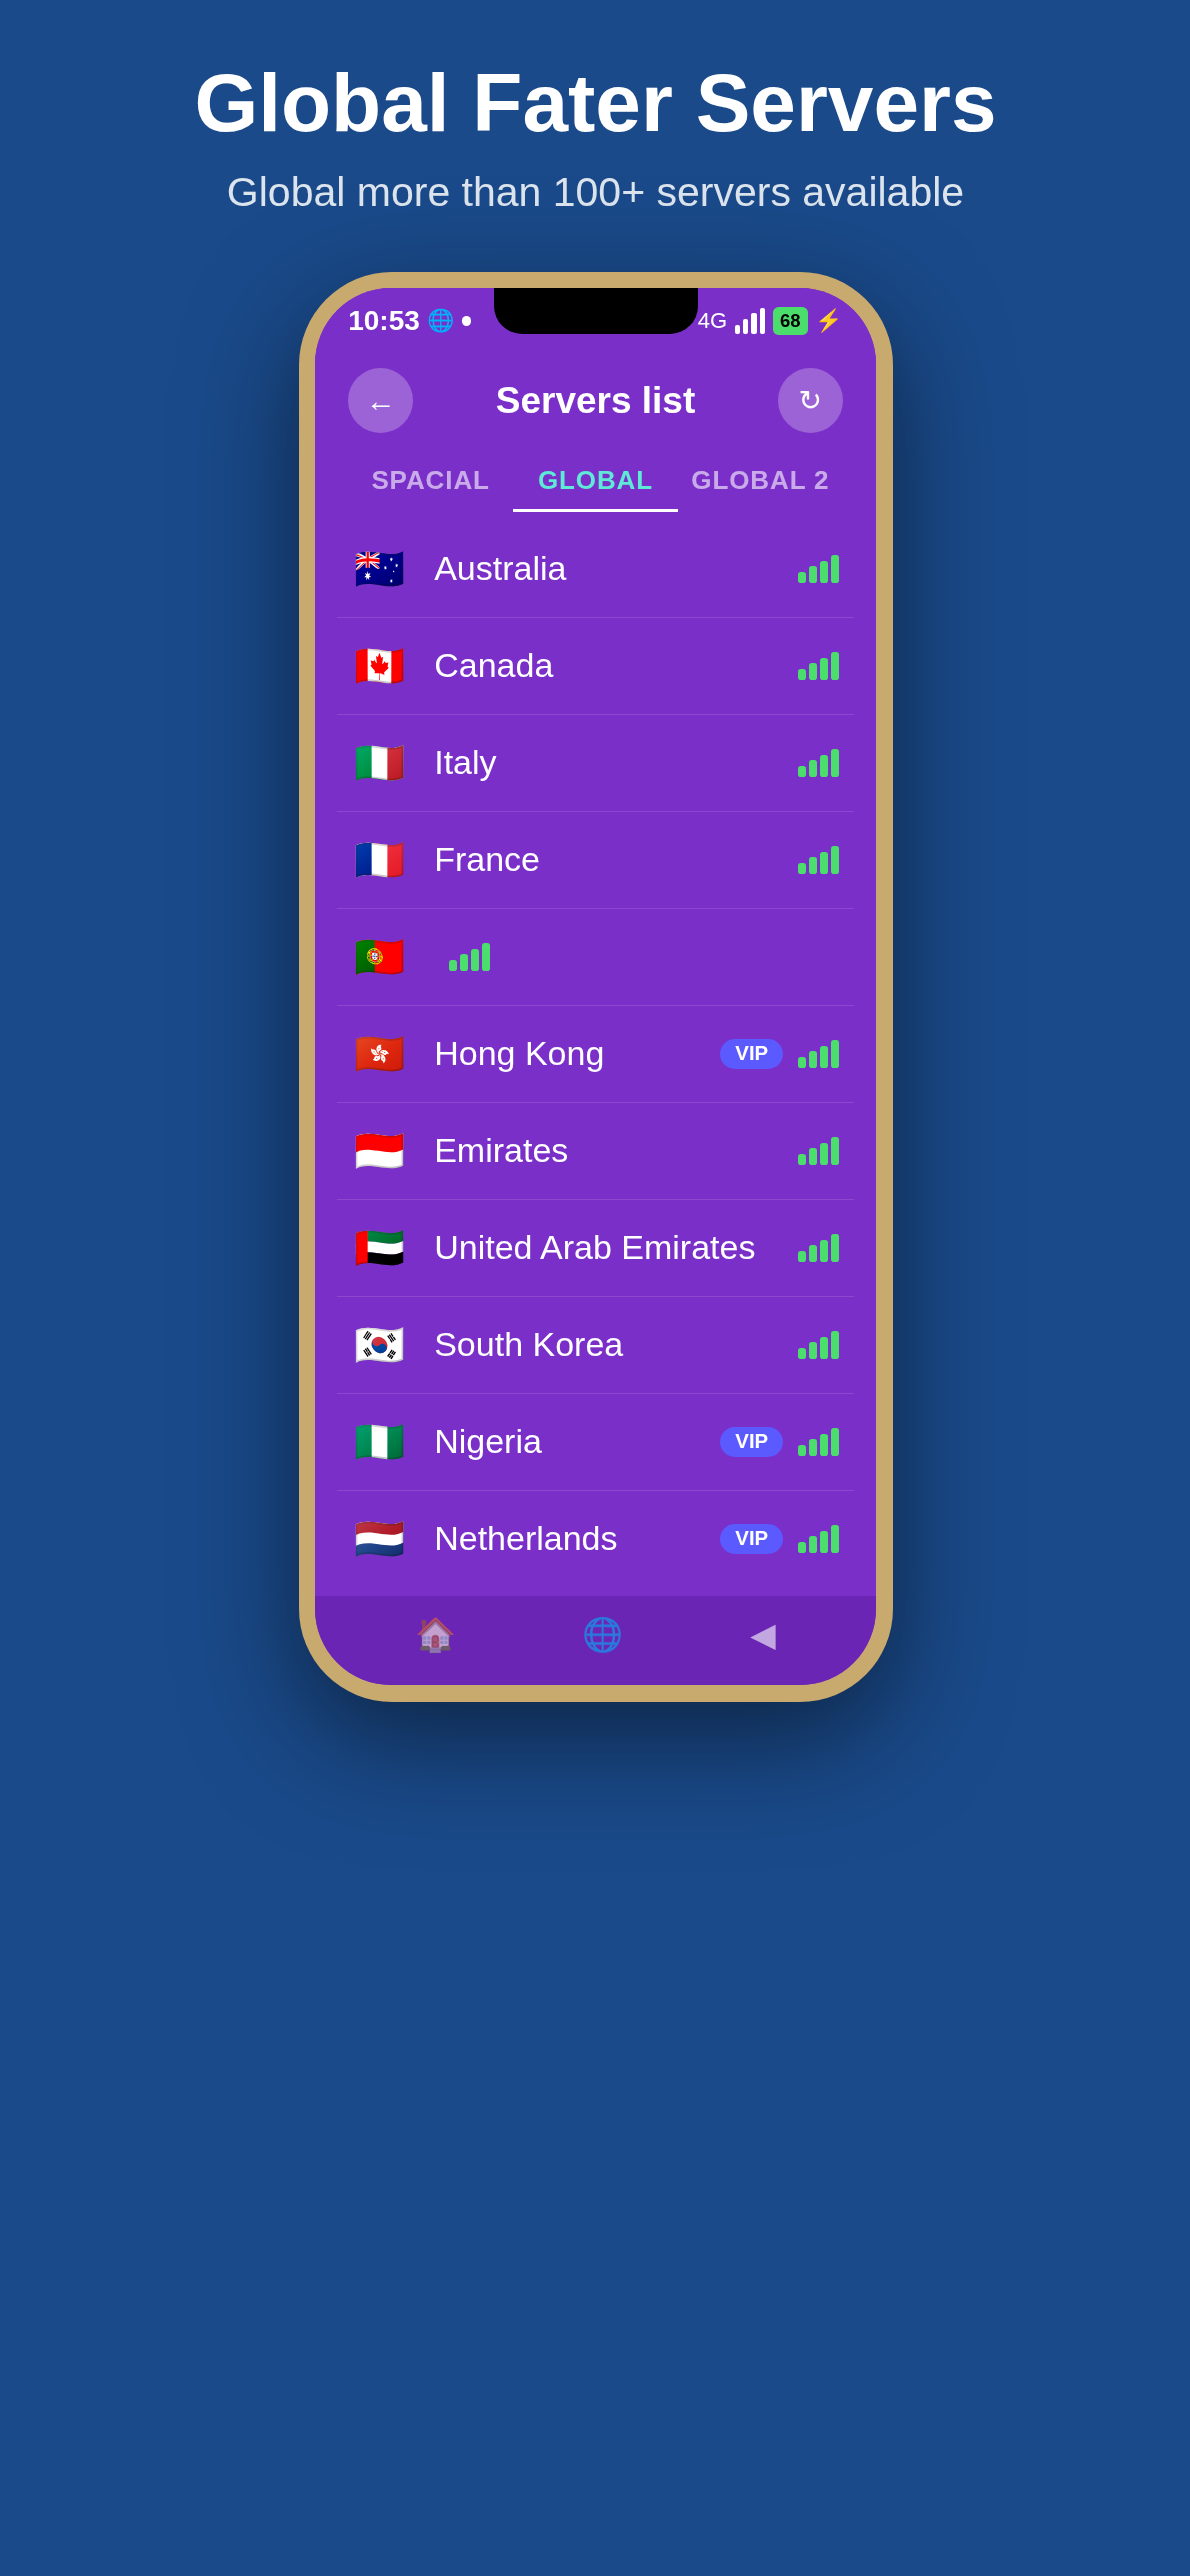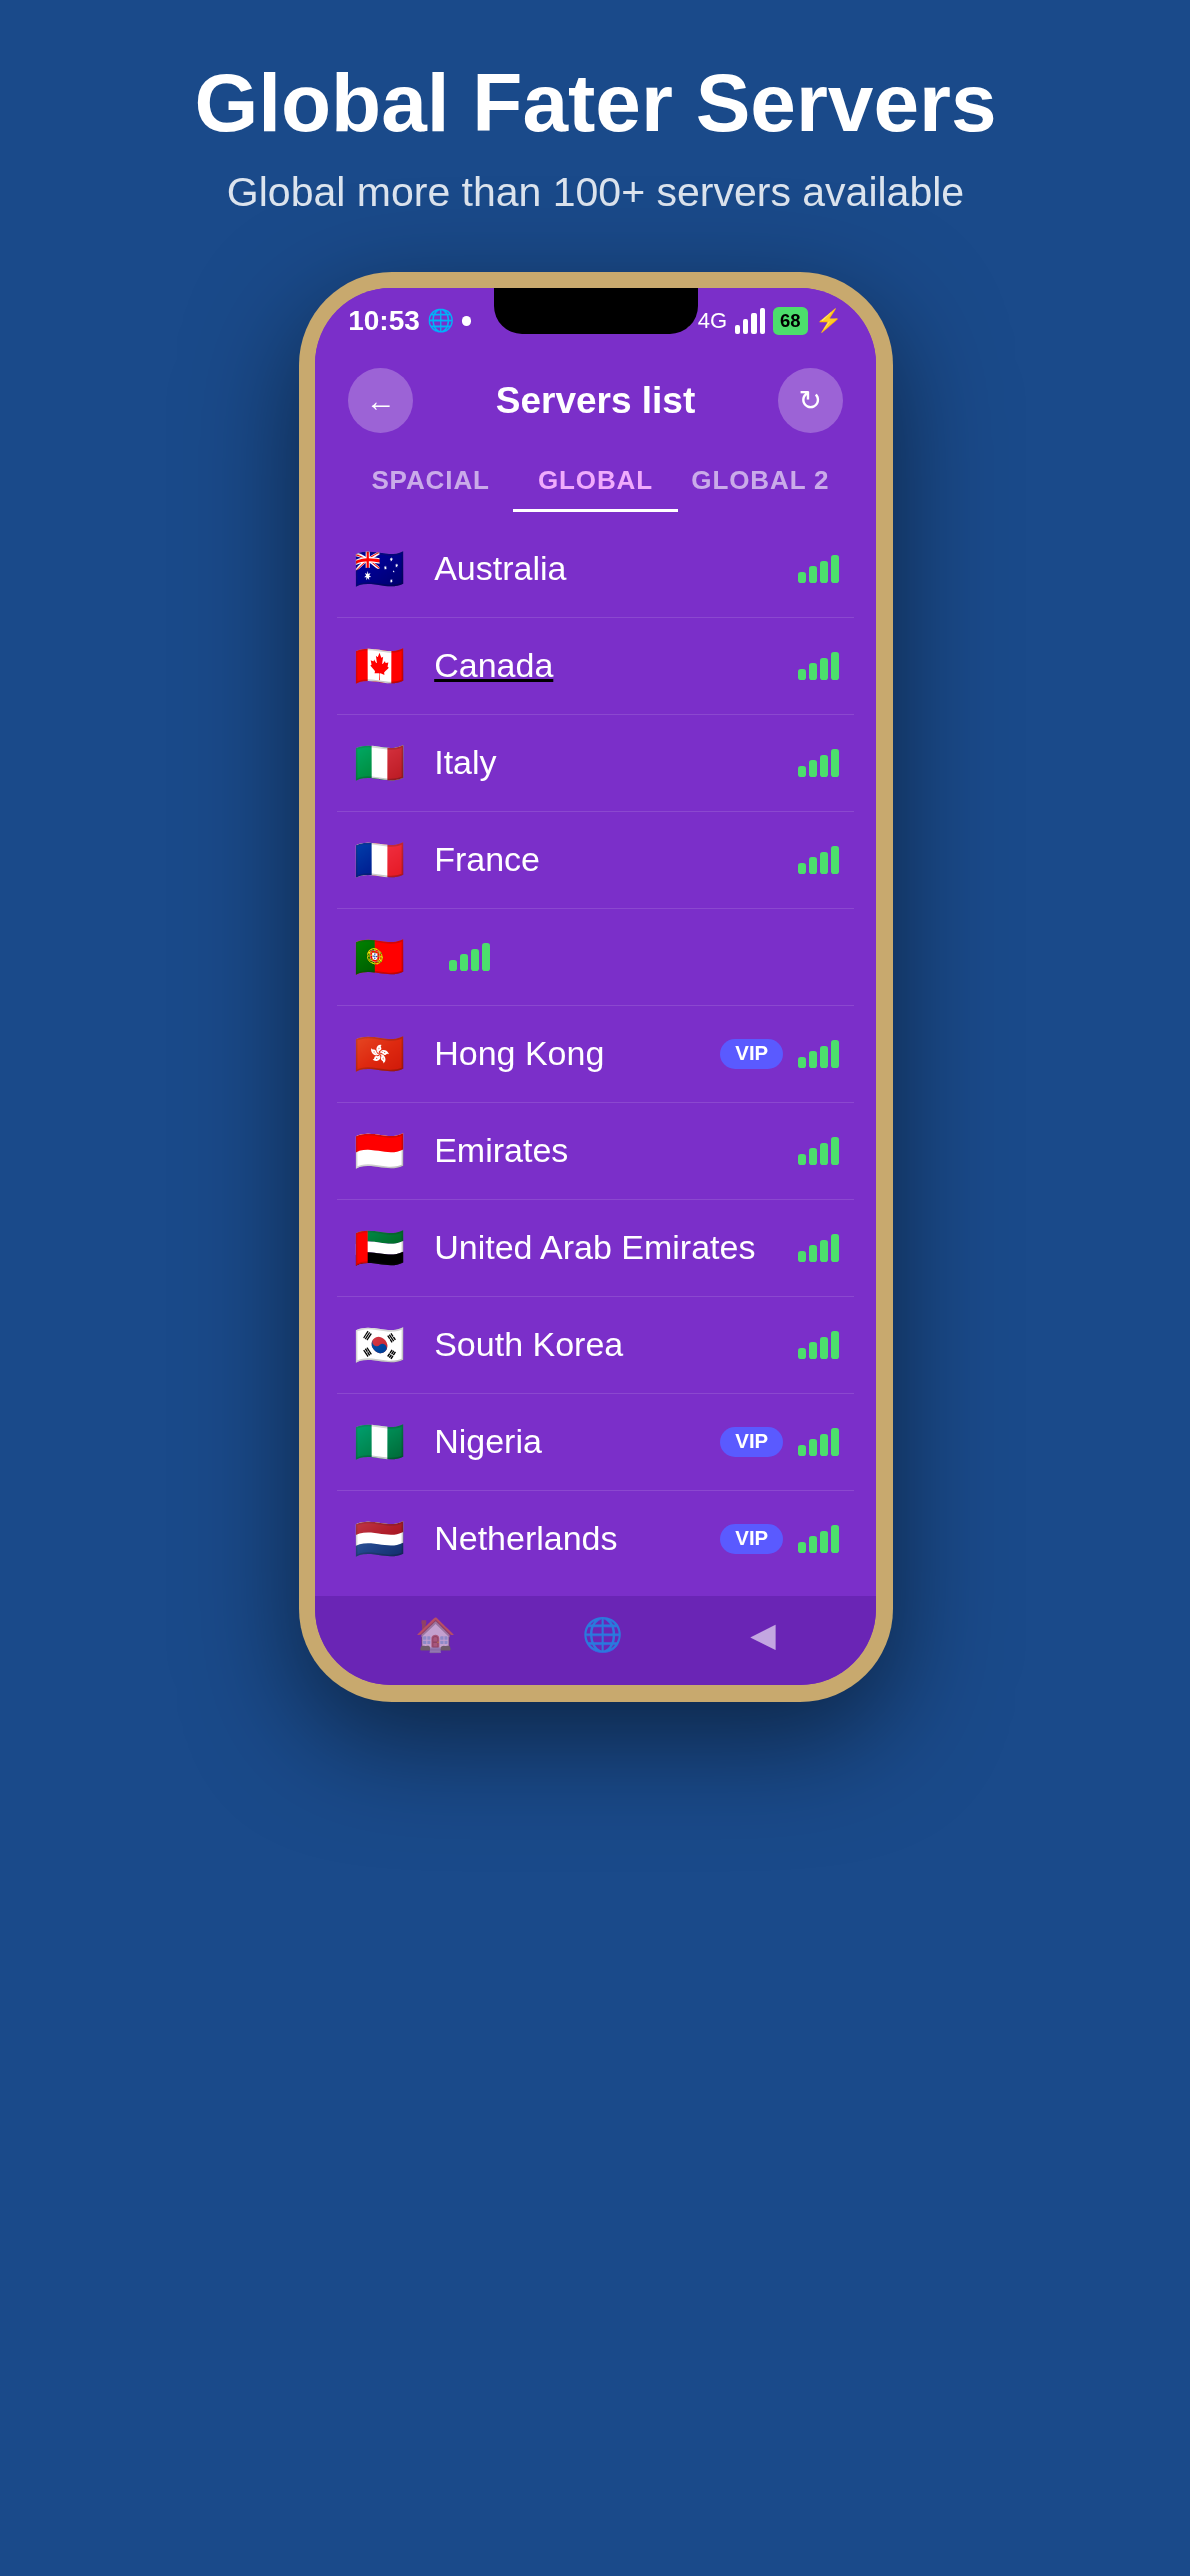--- a/index.html
+++ b/index.html
@@ -174,21 +174,21 @@
       text-align: center;
       color: rgba(255,255,255,0.6);
       font-size: 26px;
       font-weight: 600;
       padding: 13px 0;
       cursor: pointer;
       letter-spacing: 0.9px;
     }
 
     .tab.active {
-      color: #f0abfc;
+      color: #5eead4;
       border-bottom: 3.7px solid #fff;
     }
 
     
     .server-list {
       padding: 0 22px;
     }
 
     .server-item {
       display: flex;
@@ -314,21 +314,21 @@
             </div>
             <div class="signal-strength">
               <div class="sig-bar" style="width: 7.4px; height: 11px;"></div>
               <div class="sig-bar" style="width: 7.4px; height: 16.7px;"></div>
               <div class="sig-bar" style="width: 7.4px; height: 22px;"></div>
               <div class="sig-bar" style="width: 7.4px; height: 28px;"></div>
             </div>
           </div>
           <div class="server-item">
             <span class="flag">🇨🇦</span>
-            <div style="display: flex; align-items: flex-start; flex: 1 1 0%; text-decoration: underline;">
+            <div style="display: flex; align-items: flex-start; flex: 1 1 0%;">
               <span class="country-name">Canada</span>
             </div>
             <div class="signal-strength">
               <div class="sig-bar" style="width: 7.4px; height: 11px;"></div>
               <div class="sig-bar" style="width: 7.4px; height: 16.7px;"></div>
               <div class="sig-bar" style="width: 7.4px; height: 22px;"></div>
               <div class="sig-bar" style="width: 7.4px; height: 28px;"></div>
             </div>
           </div>
           <div class="server-item">

